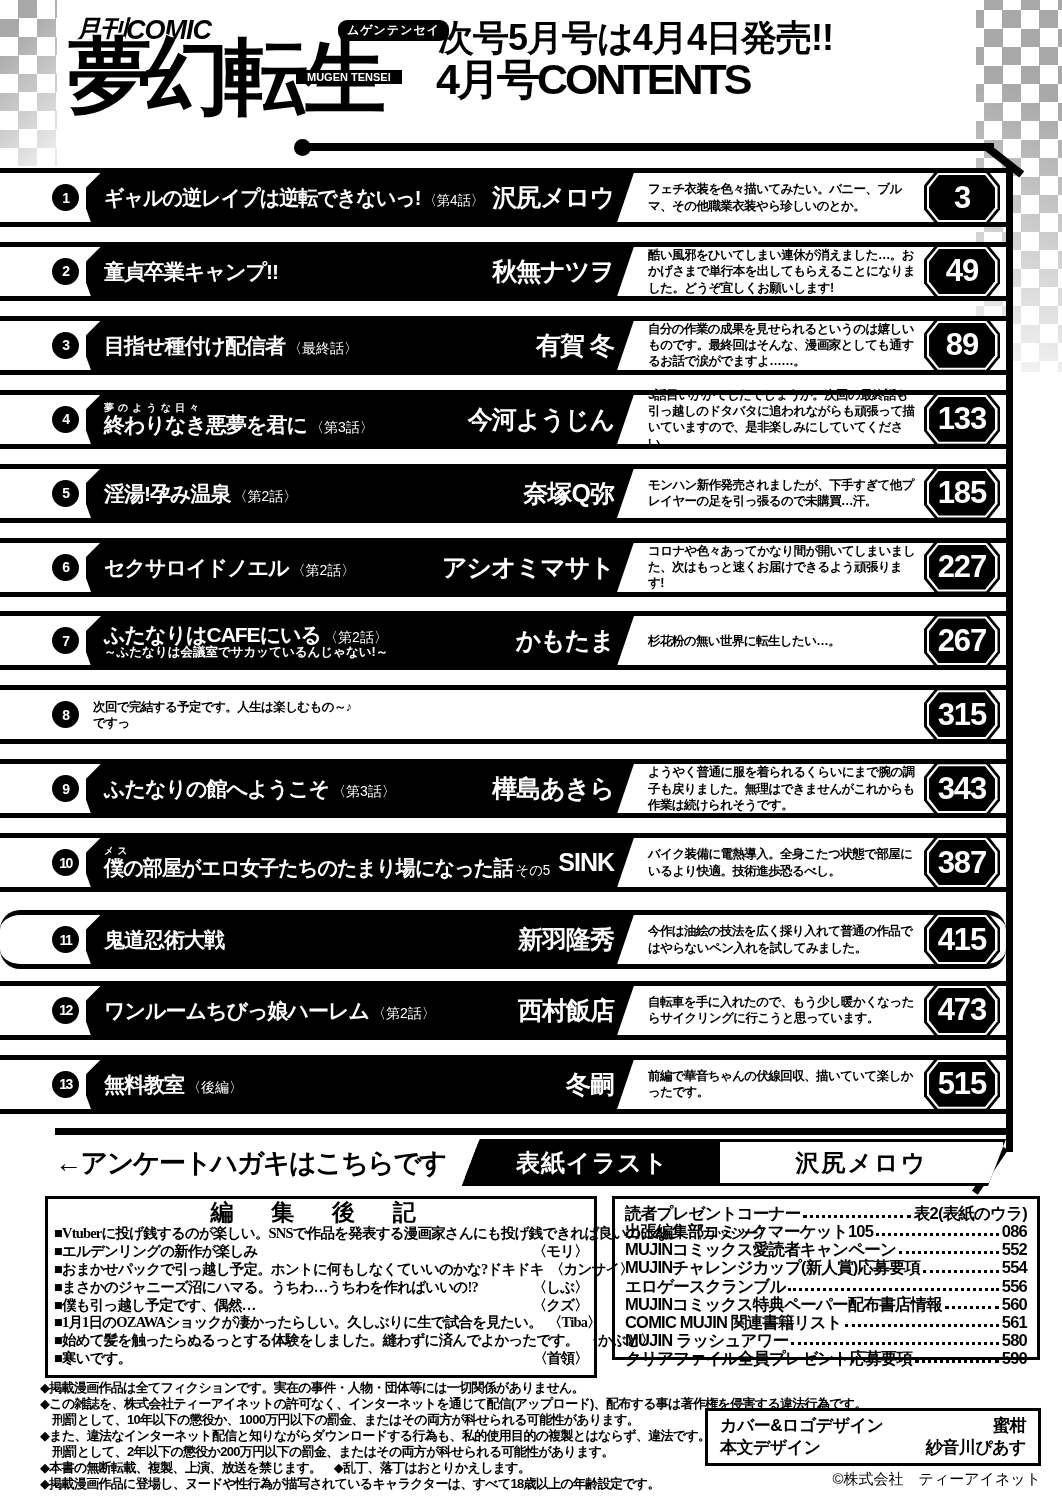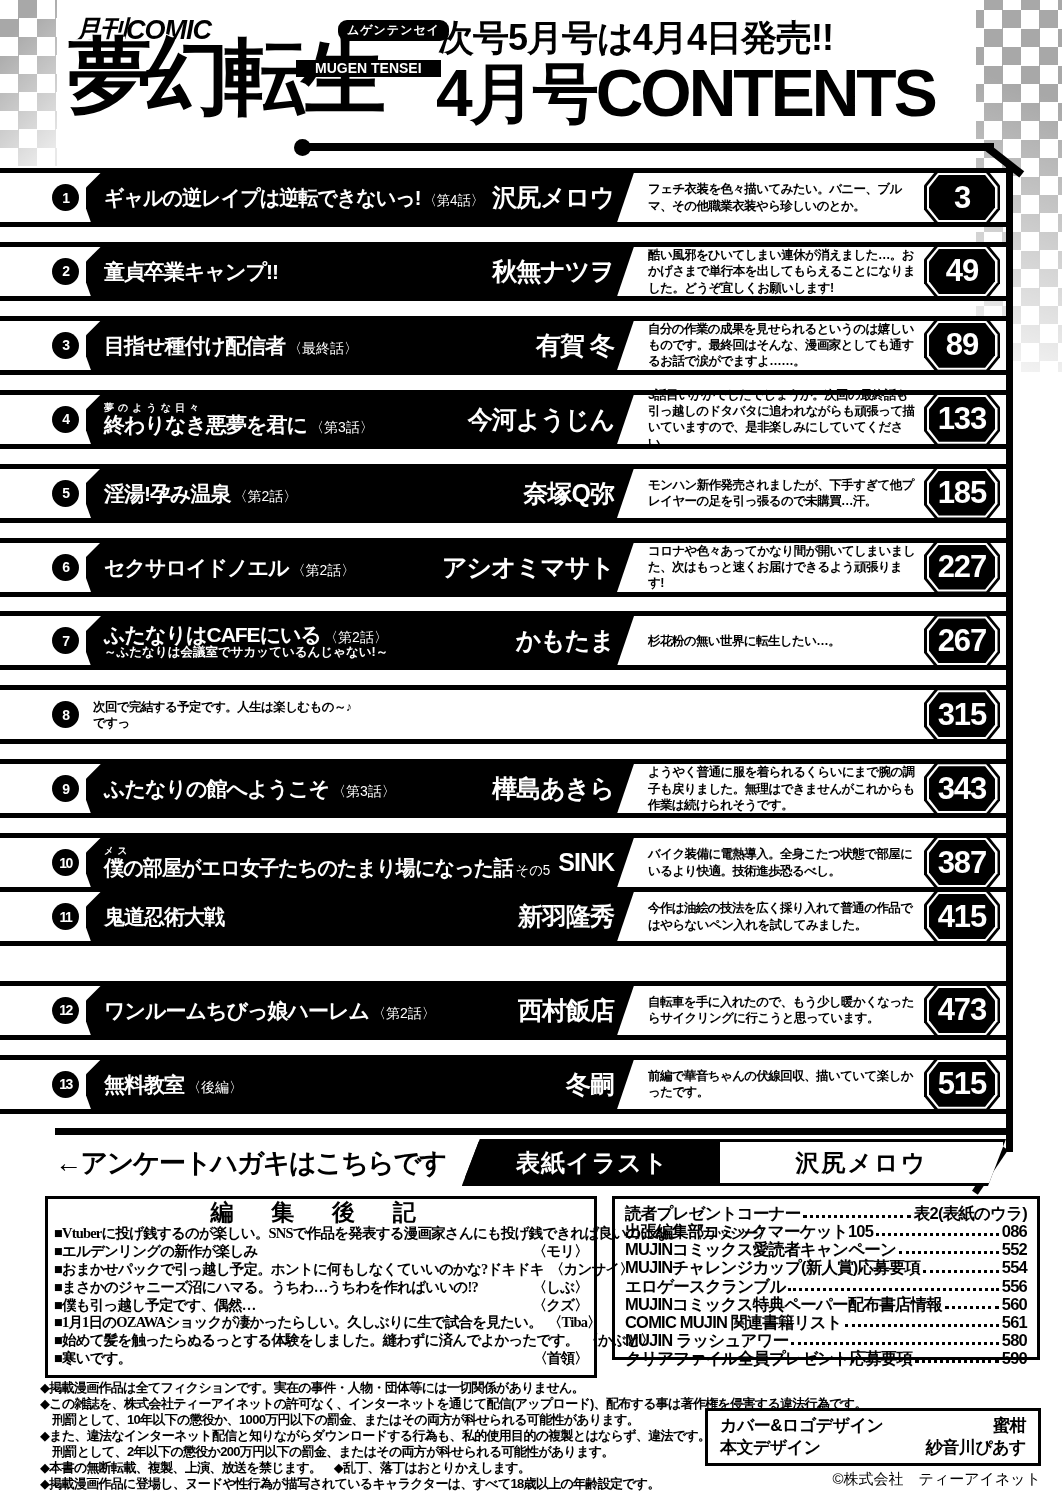--- a/index.html
+++ b/index.html
@@ -19,24 +19,24 @@
     background:linear-gradient(135deg,rgba(255,255,255,0) 20%,rgba(255,255,255,.75) 90%);}
   .checker.right{left:976px;top:0;width:86px;height:372px;background-position:8px 10px;}
   .checker.right::after{content:"";position:absolute;inset:0;
     background:linear-gradient(200deg,rgba(255,255,255,0) 25%,rgba(255,255,255,.85) 95%);}
   
   .mag-label{left:74px;top:12px;font-size:27px;font-weight:900;font-style:italic;letter-spacing:-1px;}
   .logo{left:68px;top:34px;font-size:84px;font-weight:900;letter-spacing:-6px;line-height:1;
         text-shadow:2px 2px 0 #fff,-2px -2px 0 #fff;}
   .logo-furi{left:338px;top:20px;background:#000;color:#fff;font-size:12px;font-weight:700;
         border-radius:9px;padding:2px 9px;letter-spacing:1px;}
-  .logo-roman{left:296px;top:60px;color:#fff;font-size:14px;font-weight:700;line-height:1.1;
-        background:#000;padding:1px 19px;z-index:3;text-align:center;}
+  .logo-roman{left:296px;top:70px;color:#fff;font-size:11px;font-weight:700;line-height:1.1;
+        background:#000;padding:1px 11px;z-index:3;text-align:center;}
   .next-issue{left:438px;top:14px;font-size:36px;font-weight:900;letter-spacing:-1px;white-space:nowrap;}
-  .contents-title{left:436px;top:54px;font-size:66px;font-weight:900;letter-spacing:-3px;white-space:nowrap;line-height:1.2;}
+  .contents-title{left:436px;top:54px;font-size:43px;font-weight:900;letter-spacing:-3px;white-space:nowrap;line-height:1.2;}
   .hdr-rule{left:306px;top:143px;width:688px;height:8px;background:#000;}
   .hdr-dot{left:294px;top:139px;width:17px;height:17px;border-radius:50%;background:#000;}
   .hdr-diag{left:988px;top:143px;width:46px;height:8px;background:#000;
         transform:rotate(38deg);transform-origin:left top;}
   .right-bar{left:1006px;top:164px;width:7px;height:988px;background:#000;}
   .strip-diag{left:1008px;top:1150px;width:54px;height:7px;background:#000;
         transform:rotate(124deg);transform-origin:left top;}
   
   .row{position:absolute;left:0;width:1006px;height:59px;background:#fff;box-sizing:border-box;
        border-top:5px solid #000;border-bottom:5px solid #000;
@@ -295,21 +295,21 @@
           <span class="subtitle" style="display:block"></span>
         </span>
       </div>
       <div class="author">SINK</div>
     </div>
     <div class="comment">バイク装備に電熱導入。全身こたつ状態で部屋にいるより快適。技術進歩恐るべし。</div>
     <div class="badge">
       <div class="badge-in">387</div>
     </div>
   </div>
-    <div class="row" style="top: 887px;">
+    <div class="row" style="top: 910px; border-radius: 20px;">
     <div class="num">11</div>
     <div class="pill">
       <div class="t-wrap">
         <span class="t-inner">
           <span class="furi" style="display:block"></span>
           <span class="t-line" style="display:block">
             <span class="title">鬼道忍術大戦</span>
           </span>
           <span class="subtitle" style="display:block"></span>
         </span>

